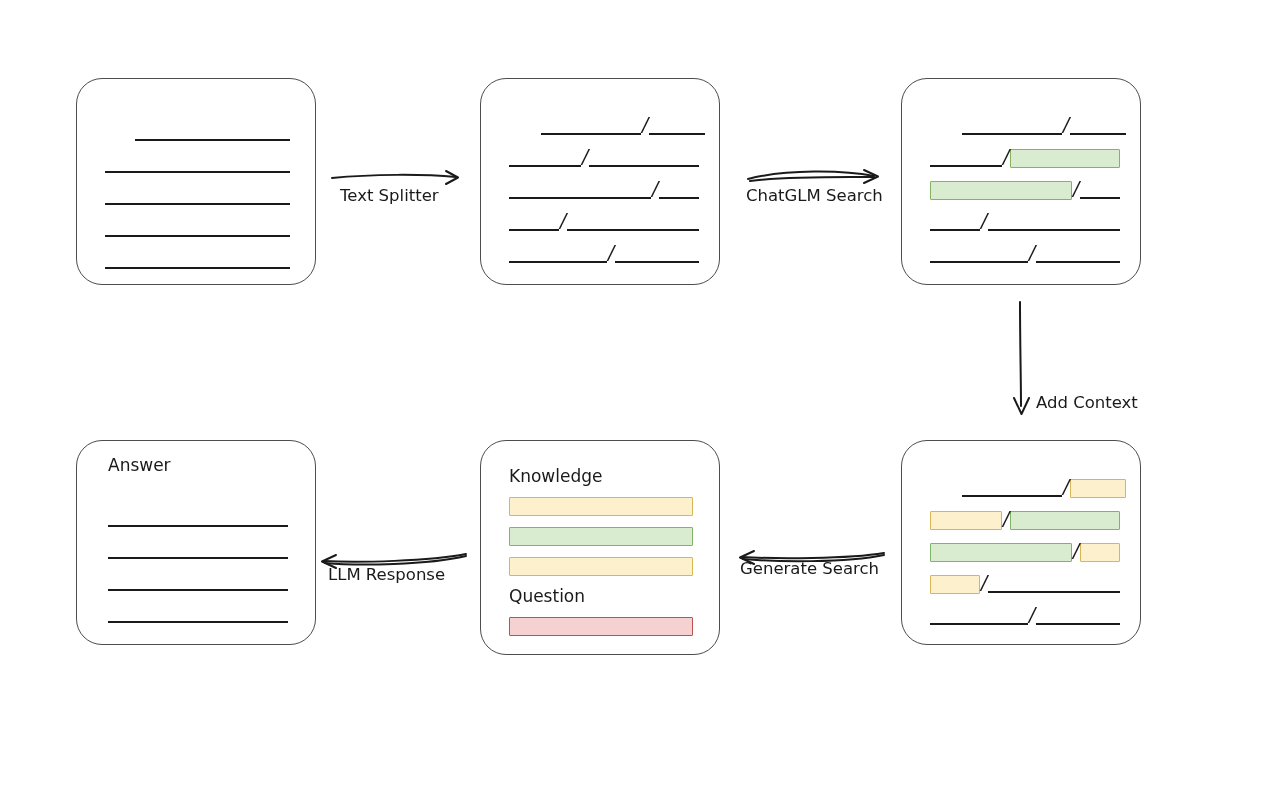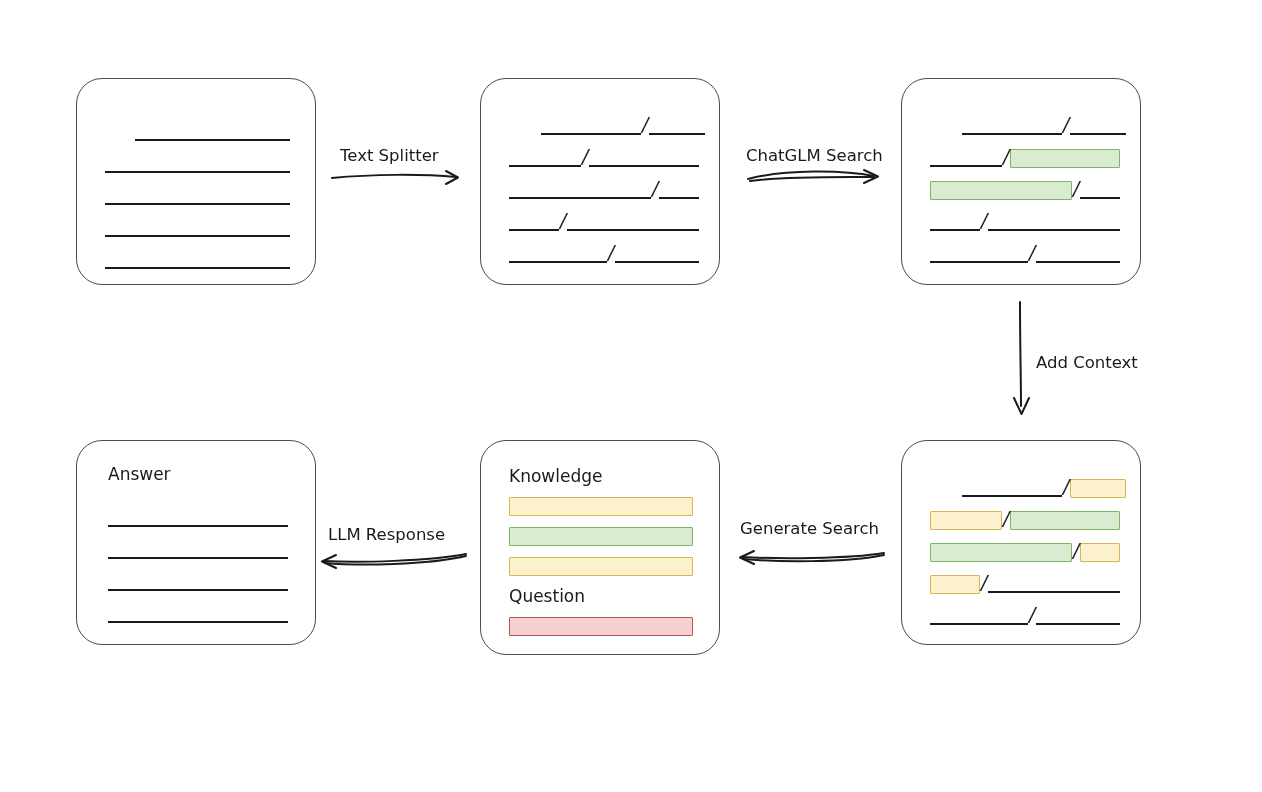--- a/index.html
+++ b/index.html
@@ -85,20 +85,21 @@
     color: #1a1a1a;
     white-space: nowrap;
   }
 
   .edge-label {
     position: absolute;
     font-family: "DejaVu Sans", sans-serif;
     font-size: 16.5px;
     color: #1a1a1a;
     white-space: nowrap;
+    margin-top: 40px;
   }
 
   .caption {
     position: absolute;
     font-family: "DejaVu Sans", sans-serif;
     font-size: 17px;
     color: #1a1a1a;
     white-space: nowrap;
   }
 
@@ -269,21 +270,21 @@
   </div>
 
   <div class="edge-label" style="left:328px; top:525px;">LLM Response</div>
   <svg class="arrow" width="146" height="26" style="left:320px; top:550px;">
     <path d="M146,4 C110,11 38,13 4,11"></path>
     <path d="M146,6 C108,15 38,16 5,13"></path>
     <polyline points="16,5 2,11.5 16,18"></polyline>
   </svg>
 
   <div class="doc-box" style="left:76px; top:440px; width:240px; height:205px;">
-    <div class="box-label" style="left:31px; top:23px;">Answer</div>
+    <div class="box-label" style="left:31px; top:14px;">Answer</div>
     <div>
         <div class="line-row" style="top: 68px; left: 31px;">
           <span class="seg plain" style="width: 180px;"></span>
         </div>
         <div class="line-row" style="top: 100px; left: 31px;">
           <span class="seg plain" style="width: 180px;"></span>
         </div>
         <div class="line-row" style="top: 132px; left: 31px;">
           <span class="seg plain" style="width: 180px;"></span>
         </div>

